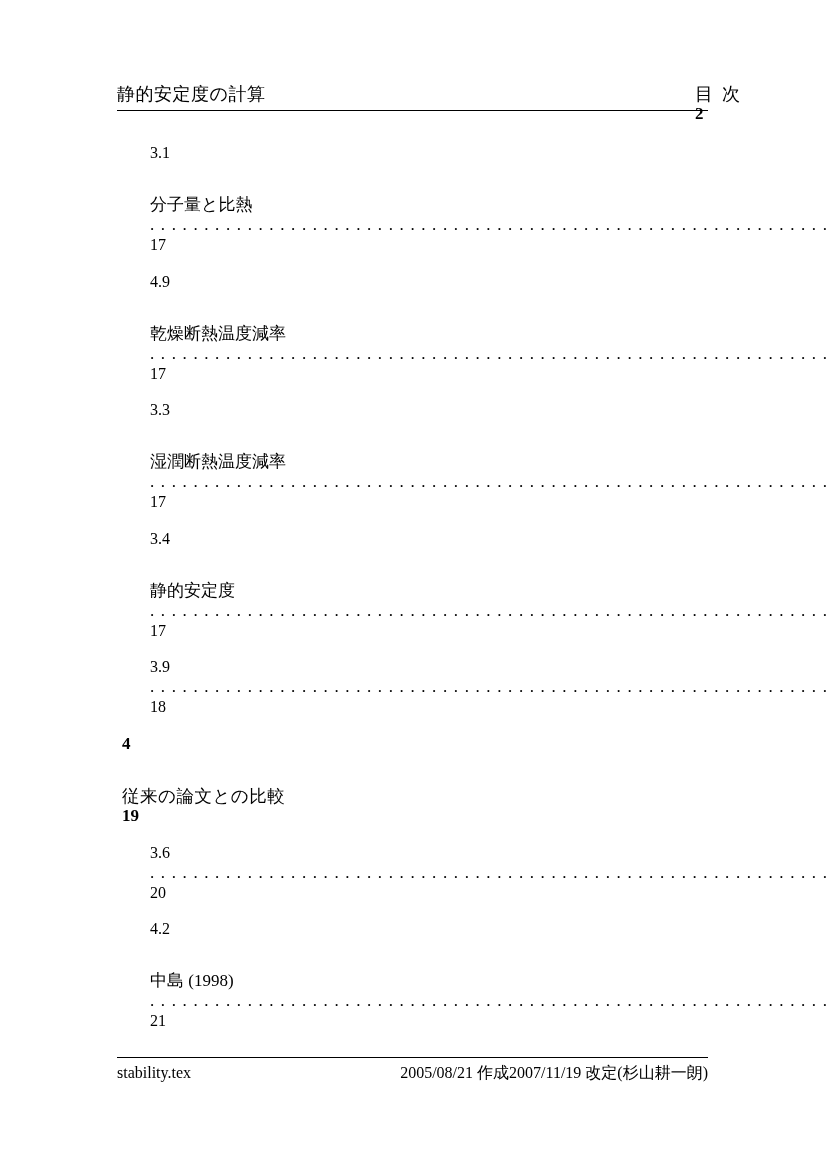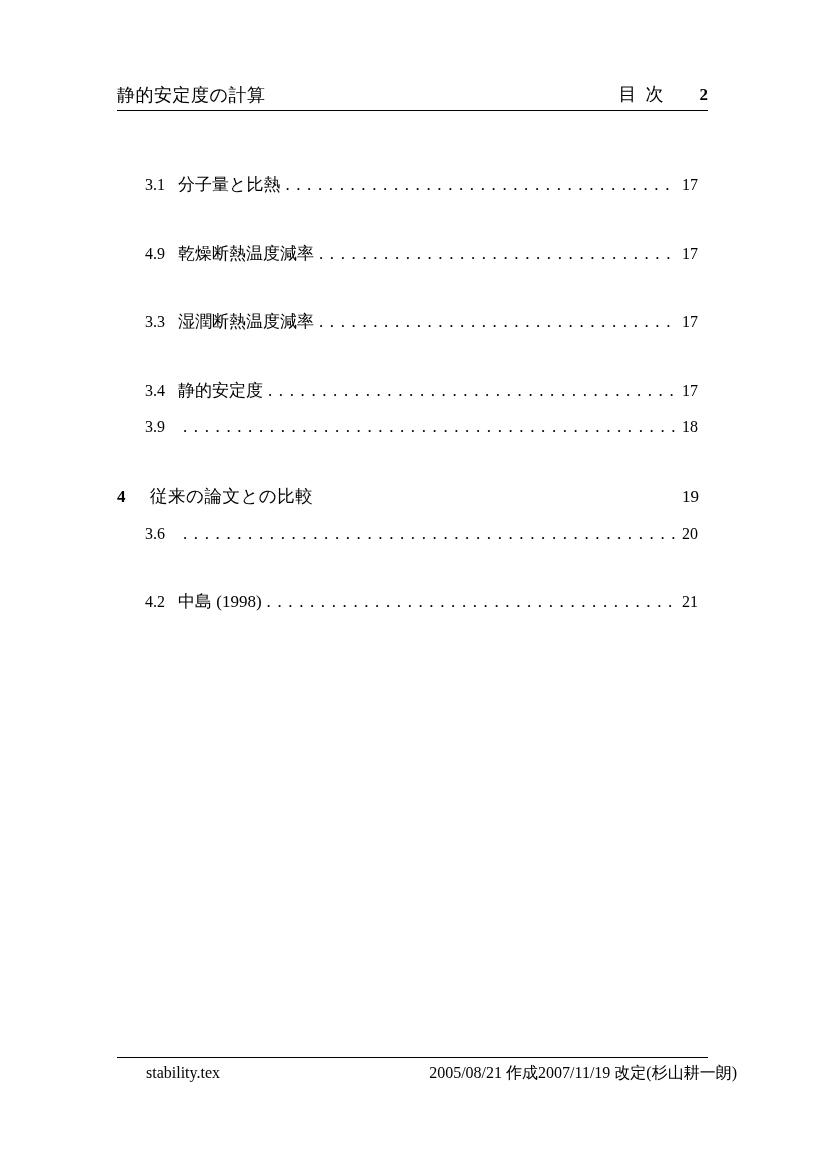--- a/index.html
+++ b/index.html
@@ -24,31 +24,32 @@
     height: 100%;
   }
   
   .header-row {
     position: absolute;
     top: 84px;
     left: 0;
     width: 100%;
     display: flex;
     justify-content: space-between;
-    align-items: center;
+    align-items: flex-start;
     line-height: 20px;
   }
   .hdr-title {
     font-family: "Liberation Sans", "DejaVu Sans", sans-serif;
     font-size: 18px;
     letter-spacing: 0.5px;
   }
   .hdr-right {
     display: flex;
     align-items: baseline;
+    flex-direction: column;
   }
   .hdr-section {
     font-family: "Liberation Sans", "DejaVu Sans", sans-serif;
     font-size: 18px;
     letter-spacing: 2px;
   }
   .hdr-pagenum {
     font-size: 17px;
     font-weight: bold;
     margin-left: 34px;
@@ -68,20 +69,21 @@
     left: 0;
     width: 100%;
   }
   .toc-row {
     display: flex;
     align-items: baseline;
     line-height: 20px;
     font-size: 17px;
     margin-bottom: 16.5px;
     cursor: pointer;
+    flex-direction: column;
   }
   .toc-row.level-subsection {
     padding-left: 28px;
   }
   .toc-row .num {
     flex: none;
     width: 33px;
     font-size: 16px;
   }
   .toc-row .title {
@@ -112,21 +114,21 @@
   .toc-row.level-section .num {
     font-weight: bold;
     font-size: 17px;
   }
   .toc-row.level-section .title {
     font-family: "Liberation Sans", "DejaVu Sans", sans-serif;
     font-weight: normal;
     letter-spacing: 0.5px;
   }
   .toc-row.level-section .pg {
-    font-weight: normal;
+    font-weight: bold;
     font-size: 17px;
   }
   
   .footer-rule {
     position: absolute;
     top: 1057px;
     left: 0;
     width: 100%;
     height: 1.2px;
     background: #000000;
@@ -134,21 +136,20 @@
   .footer-row {
     position: absolute;
     top: 1063px;
     left: 0;
     width: 100%;
     display: flex;
     justify-content: space-between;
     align-items: flex-end;
     line-height: 20px;
     font-size: 16px;
-    margin-left: 29px;
   }
 </style>
 </head>
 <body>
 
 <div class="page">
   <div class="content">
 
     <div class="header-row">
       <span class="hdr-title">静的安定度の計算</span>

